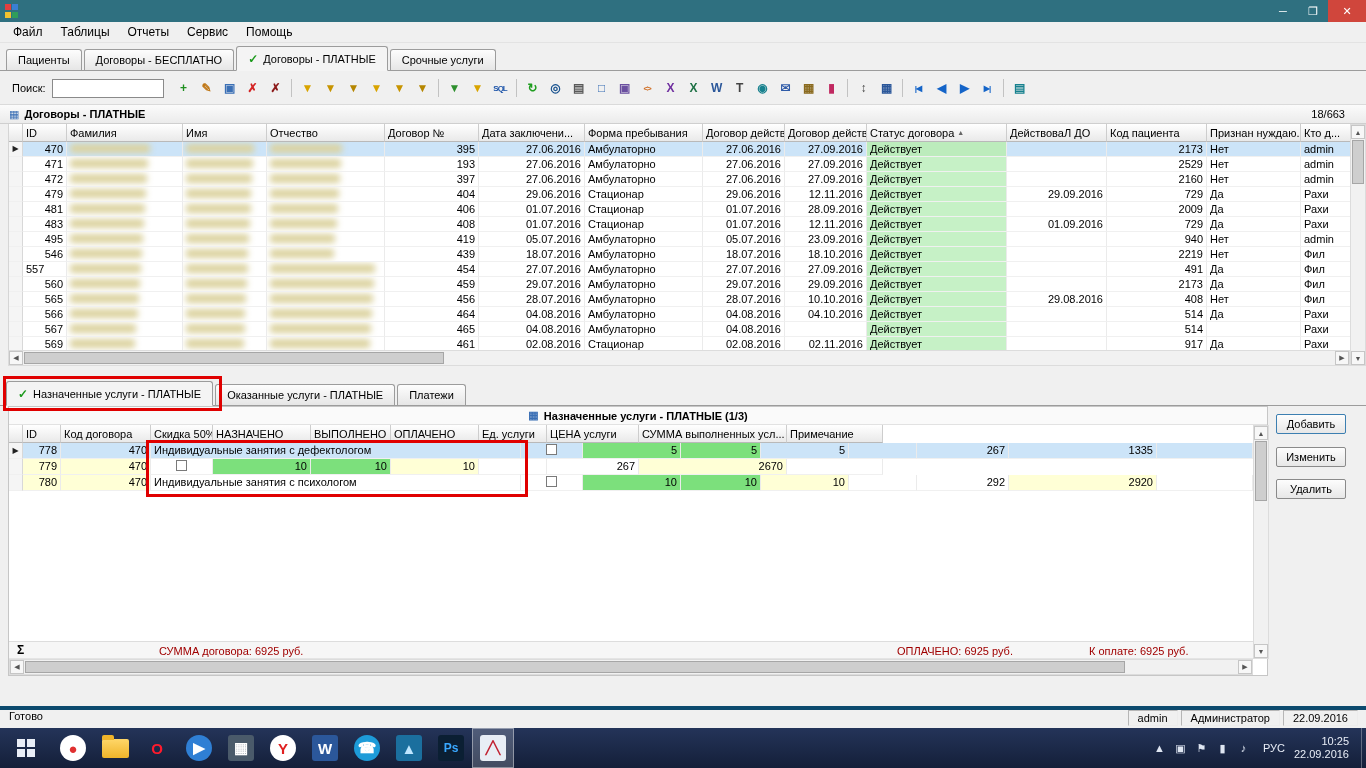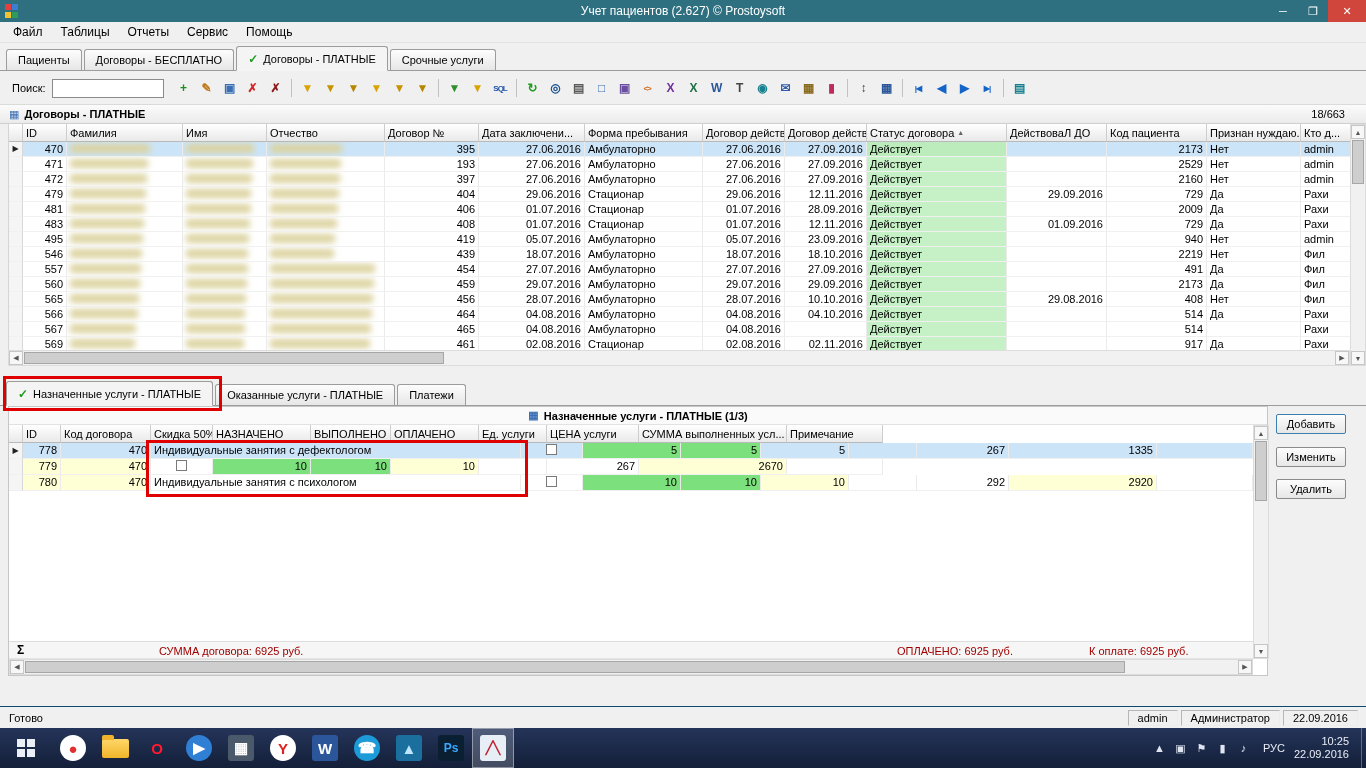--- a/index.html
+++ b/index.html
@@ -101,21 +101,21 @@
   .svc-sum .sigma{color:#000;font-weight:bold;font-size:12px;top:1px;}
 
   
   .abtn{position:absolute;left:1276px;width:70px;height:20px;
         background:linear-gradient(#fdfdfd,#e7e7e7);border:1px solid #8a8a8a;border-radius:2px;
         display:flex;align-items:center;justify-content:center;}
   .abtn.default{border-color:#3c7fb1;}
 
   
   .statusbar{position:absolute;left:0;top:706px;width:100%;height:22px;background:#f0f0f0;
-             border-top:1px solid #0c4a6e;display:flex;align-items:center;gap:8px;}
+             border-top:4px solid #0c4a6e;display:flex;gap:8px;}
   .st-left{padding-left:9px;}
   .st-right{margin-left:auto;display:flex;margin-right:8px;}
   .sb-box{border:1px solid;border-color:#b6b6b6 #ececec #ececec #b6b6b6;padding:1px 9px;
           margin-left:3px;height:16px;display:flex;align-items:center;}
 
   
   .taskbar{position:absolute;left:0;top:728px;width:100%;height:40px;
            background:linear-gradient(#243459,#141f39);display:flex;align-items:center;color:#e9eef7;}
   .start{width:52px;height:40px;display:flex;align-items:center;justify-content:center;}
   .start-grid{display:grid;grid-template-columns:8px 8px;gap:2px;}
@@ -145,21 +145,20 @@
 
 <div class="win">
 
   <div class="titlebar">
     <div class="app-icon">
       <i style="background:#e04040"></i>
         <i style="background:#3a7fd4"></i>
       <i style="background:#f2c230"></i>
         <i style="background:#2f9d5a"></i>
     </div>
-    <div class="wtitle">Учет пациентов (2.627) © Prostoysoft</div>
     <div class="winbtns">
       <div class="wbtn">─</div>
       <div class="wbtn">❐</div>
       <div class="wbtn close">✕</div>
     </div>
   </div>
 
   <div class="menubar" id="menubar">
       <div class="mitem">Файл</div>
       <div class="mitem">Таблицы</div>
@@ -415,21 +414,21 @@
           <div class="g-cell" style="width: 82px; text-align: right;">18.07.2016</div>
           <div class="g-cell" style="width: 82px; text-align: right;">18.10.2016</div>
           <div class="g-cell c-status" style="width: 140px;">Действует</div>
           <div class="g-cell" style="width: 100px; text-align: right;"></div>
           <div class="g-cell" style="width: 100px; text-align: right;">2219</div>
           <div class="g-cell" style="width: 94px;">Нет</div>
           <div class="g-cell" style="width: 50px;">Фил</div>
         </div>
         <div class="g-row">
           <div class="g-cell marker-cell" style="width: 14px;"></div>
-          <div class="g-cell" style="width: 44px; text-align: right;">557</div>
+          <div class="g-cell" style="width: 44px; ">557</div>
           <div class="g-cell" style="width: 116px;"><span class="blur" style="width: 65%;"></span></div>
           <div class="g-cell" style="width: 84px;"><span class="blur" style="width: 80%;"></span></div>
           <div class="g-cell" style="width: 118px;"><span class="blur" style="width: 95%;"></span></div>
           <div class="g-cell" style="width: 94px; text-align: right;">454</div>
           <div class="g-cell" style="width: 106px; text-align: right;">27.07.2016</div>
           <div class="g-cell" style="width: 118px;">Амбулаторно</div>
           <div class="g-cell" style="width: 82px; text-align: right;">27.07.2016</div>
           <div class="g-cell" style="width: 82px; text-align: right;">27.09.2016</div>
           <div class="g-cell c-status" style="width: 140px;">Действует</div>
           <div class="g-cell" style="width: 100px; text-align: right;"></div>

